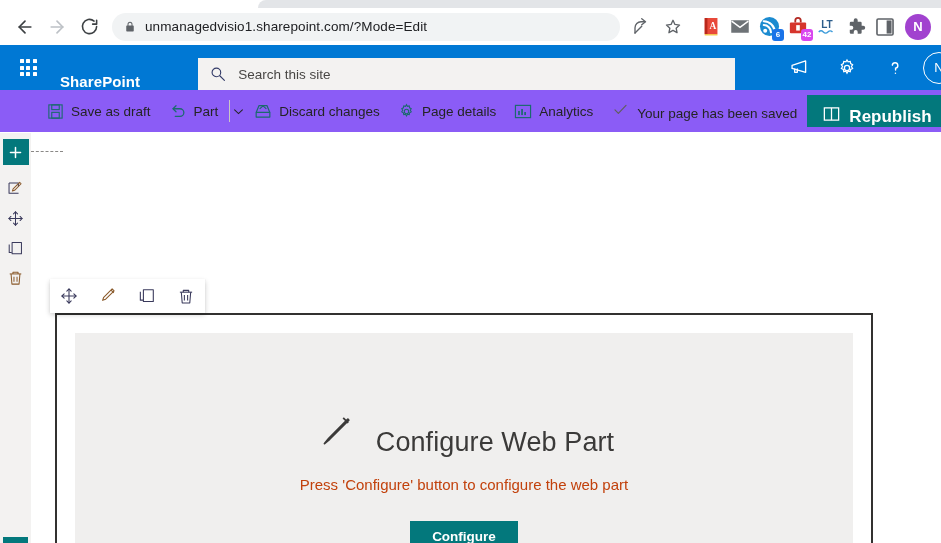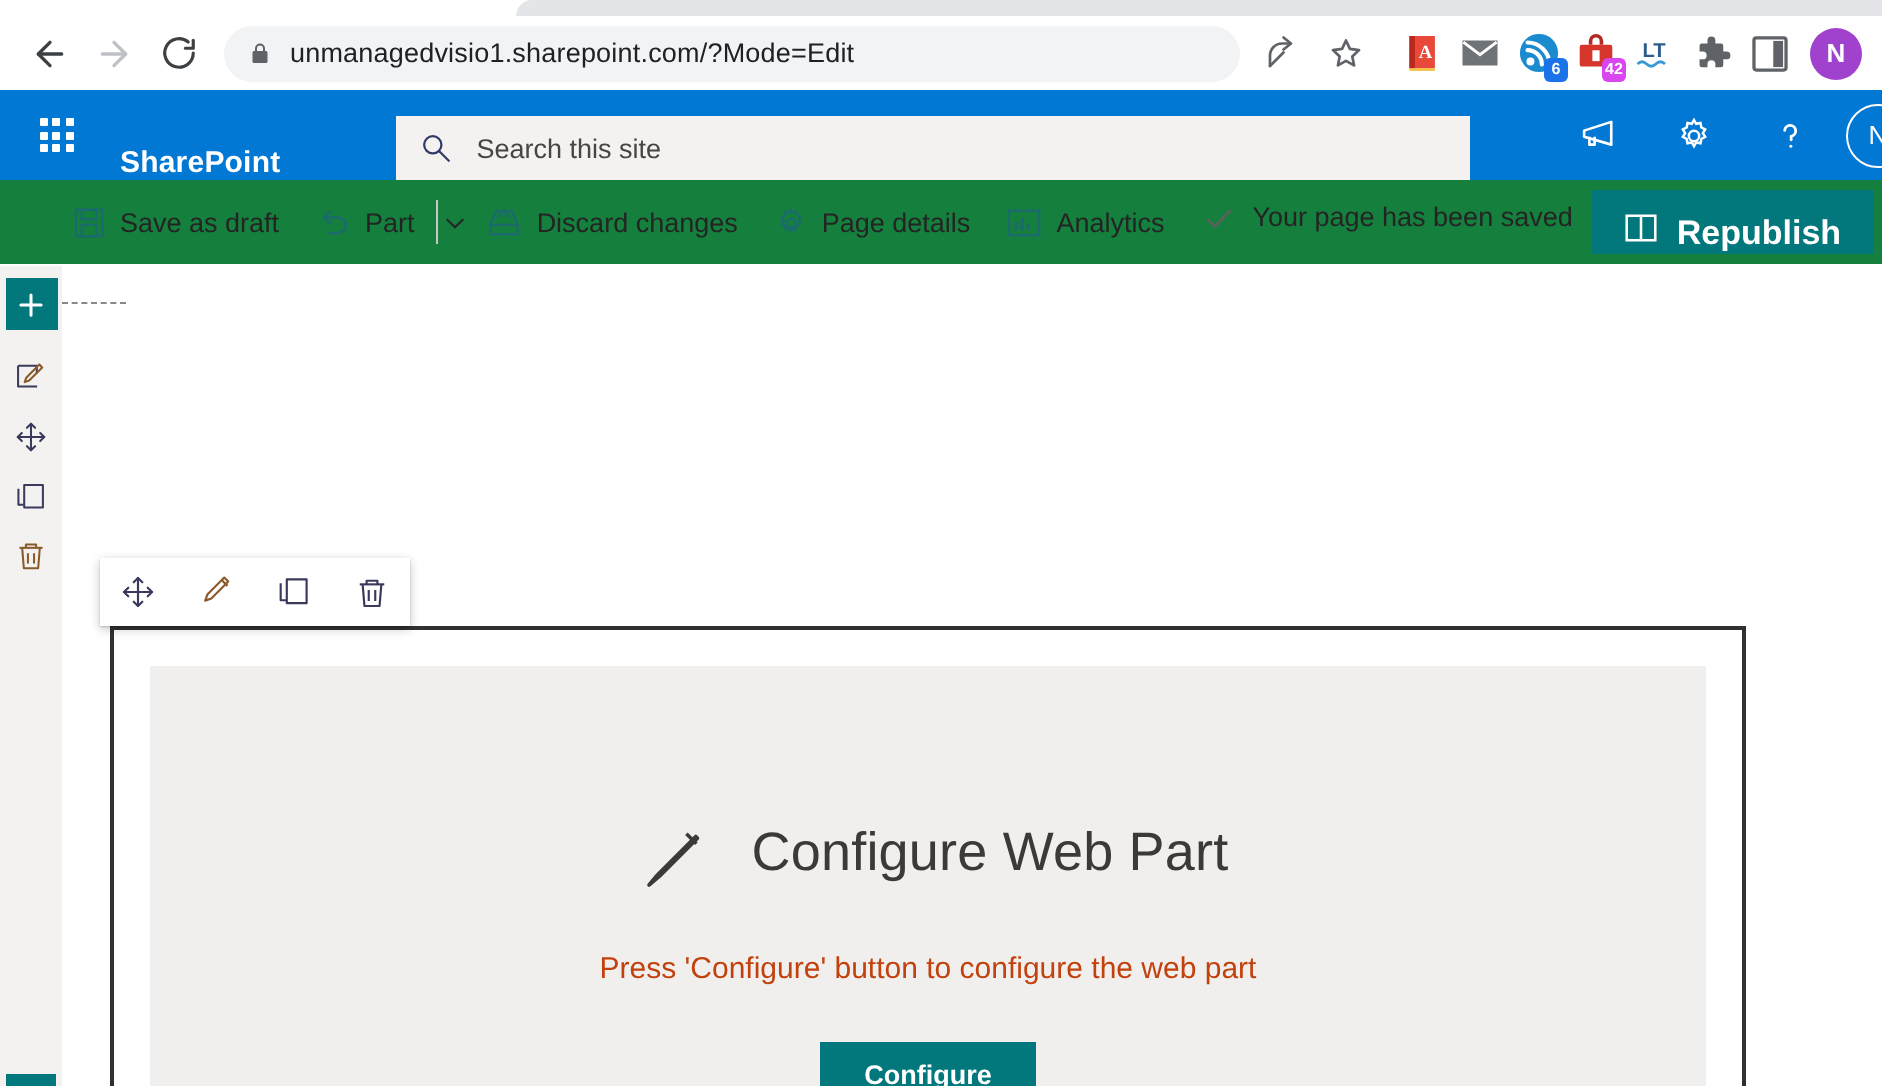--- a/index.html
+++ b/index.html
@@ -141,24 +141,24 @@
     display: flex; align-items: center; justify-content: center;
     font-size: 13px; color: #fff;
     margin-left: 4px;
     margin-right: -14px;
     flex: 0 0 auto;
   }
 
   
   .cmd-bar {
     height: 43px;
-    background: #15803d;
+    background: #8b5cf6;
     display: flex;
     align-items: center;
-    padding-left: 27px;
+    padding-left: 38px;
     border-bottom: 1px solid #ffffff;
   }
   .cmd-item {
     display: flex; align-items: center;
     height: 43px;
     padding: 0 9px;
     gap: 7px;
     font-size: 13.5px;
     color: #242424;
     white-space: nowrap;
@@ -168,21 +168,21 @@
     width: 1px; height: 22px;
     background: #c8c6c4;
     margin: 0 2px;
     flex: 0 0 auto;
   }
   .cmd-caret {
     display: flex; align-items: center; justify-content: center;
     width: 30px; height: 43px;
   }
   .cmd-status {
-    display: flex; align-items: flex-start;
+    display: flex; align-items: flex-end;
     gap: 8px;
     font-size: 13.5px;
     color: #242424;
     padding: 0 10px;
     white-space: nowrap;
   }
   .republish-btn {
     margin-left: auto;
     margin-right: 10px;
     height: 32px;
@@ -272,21 +272,21 @@
     left: 18px; top: 18px;
     right: 18px; bottom: 18px;
     background: #f0efee;
     display: flex;
     flex-direction: column;
     align-items: center;
     justify-content: center;
   }
   .wp-title-row {
     display: flex;
-    align-items: flex-start;
+    align-items: flex-end;
     gap: 20px;
     margin-bottom: 18px;
   }
   .wp-title {
     font-size: 27px;
     color: #3b3a39;
     font-weight: normal;
     letter-spacing: 0.1px;
   }
   .wp-sub {

